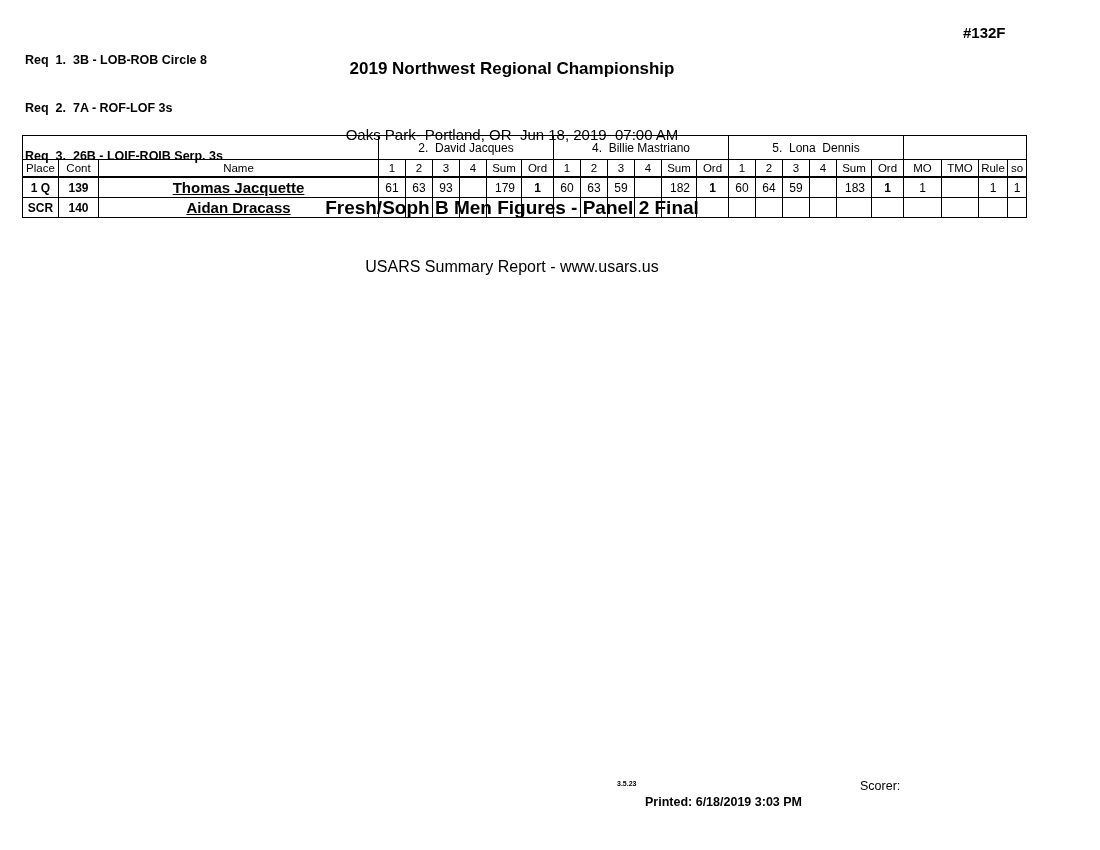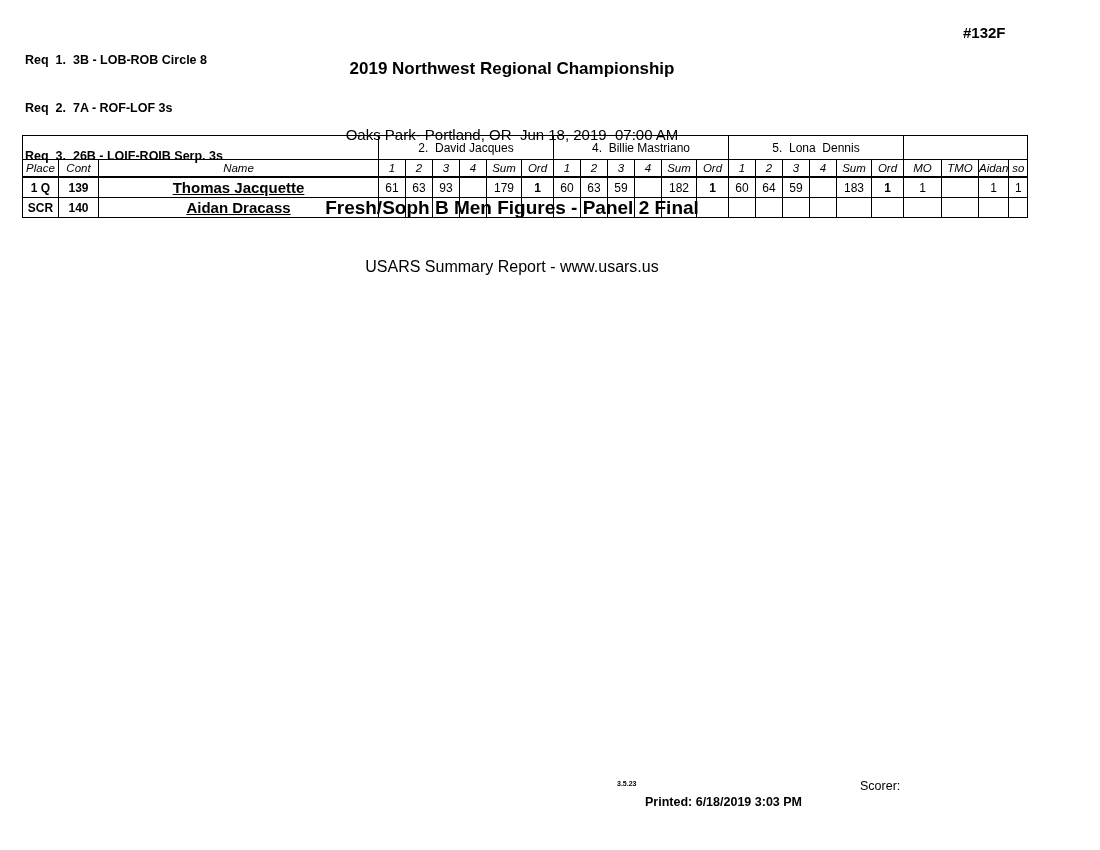--- a/index.html
+++ b/index.html
@@ -35,24 +35,24 @@
     font-size: 12px; height: 19px; padding: 0;
     text-align: center; vertical-align: middle;
     overflow: hidden; white-space: pre;
   }
   tr.judge-row td { height: 23px; }
   td.nob { border: none; }
   td.judge {
     text-align: left; padding-left: 4px;
     font-size: 11px; vertical-align: middle;
   }
-  tr.head-row td { font-size: 11.5px; height: 16px; border-bottom: 2px solid #000; font-style: italic; }
+  tr.head-row td { font-size: 11.5px; height: 16px; border-bottom: 2px solid #000; }
   td.name-col { text-align: left; padding-left: 6px; }
   td.ord { border-left: 3px solid #000; border-right: 3px solid #000; }
-  tr.data-row td.sum { text-align: center; padding-right: 0; }
+  tr.data-row td.sum { text-align: right; padding-right: 6px; }
   .bold { font-weight: bold; }
   tr.data-row td.name-col { font-size: 15px; text-decoration: underline; }
   .footer-version {
     position: absolute; left: 617px; top: 780px;
     font-size: 7px; font-weight: bold;
   }
   .footer-printed {
     position: absolute; left: 645px; top: 795px;
     font-size: 12.5px; font-weight: bold; white-space: pre;
   }
@@ -132,21 +132,21 @@
     <td>Sum</td>
     <td class="ord">Ord</td>
     <td>1</td>
     <td>2</td>
     <td>3</td>
     <td>4</td>
     <td>Sum</td>
     <td class="ord">Ord</td>
     <td>MO</td>
     <td>TMO</td>
-    <td>Aidan</td>
+    <td>Rule</td>
     <td>so</td>
   </tr>
   <tr class="data-row">
     <td class="bold">1 Q</td>
     <td class="bold">139</td>
     <td class="name-col bold">Thomas Jacquette</td>
     <td>61</td>
     <td>63</td>
     <td>93</td>
     <td></td>

